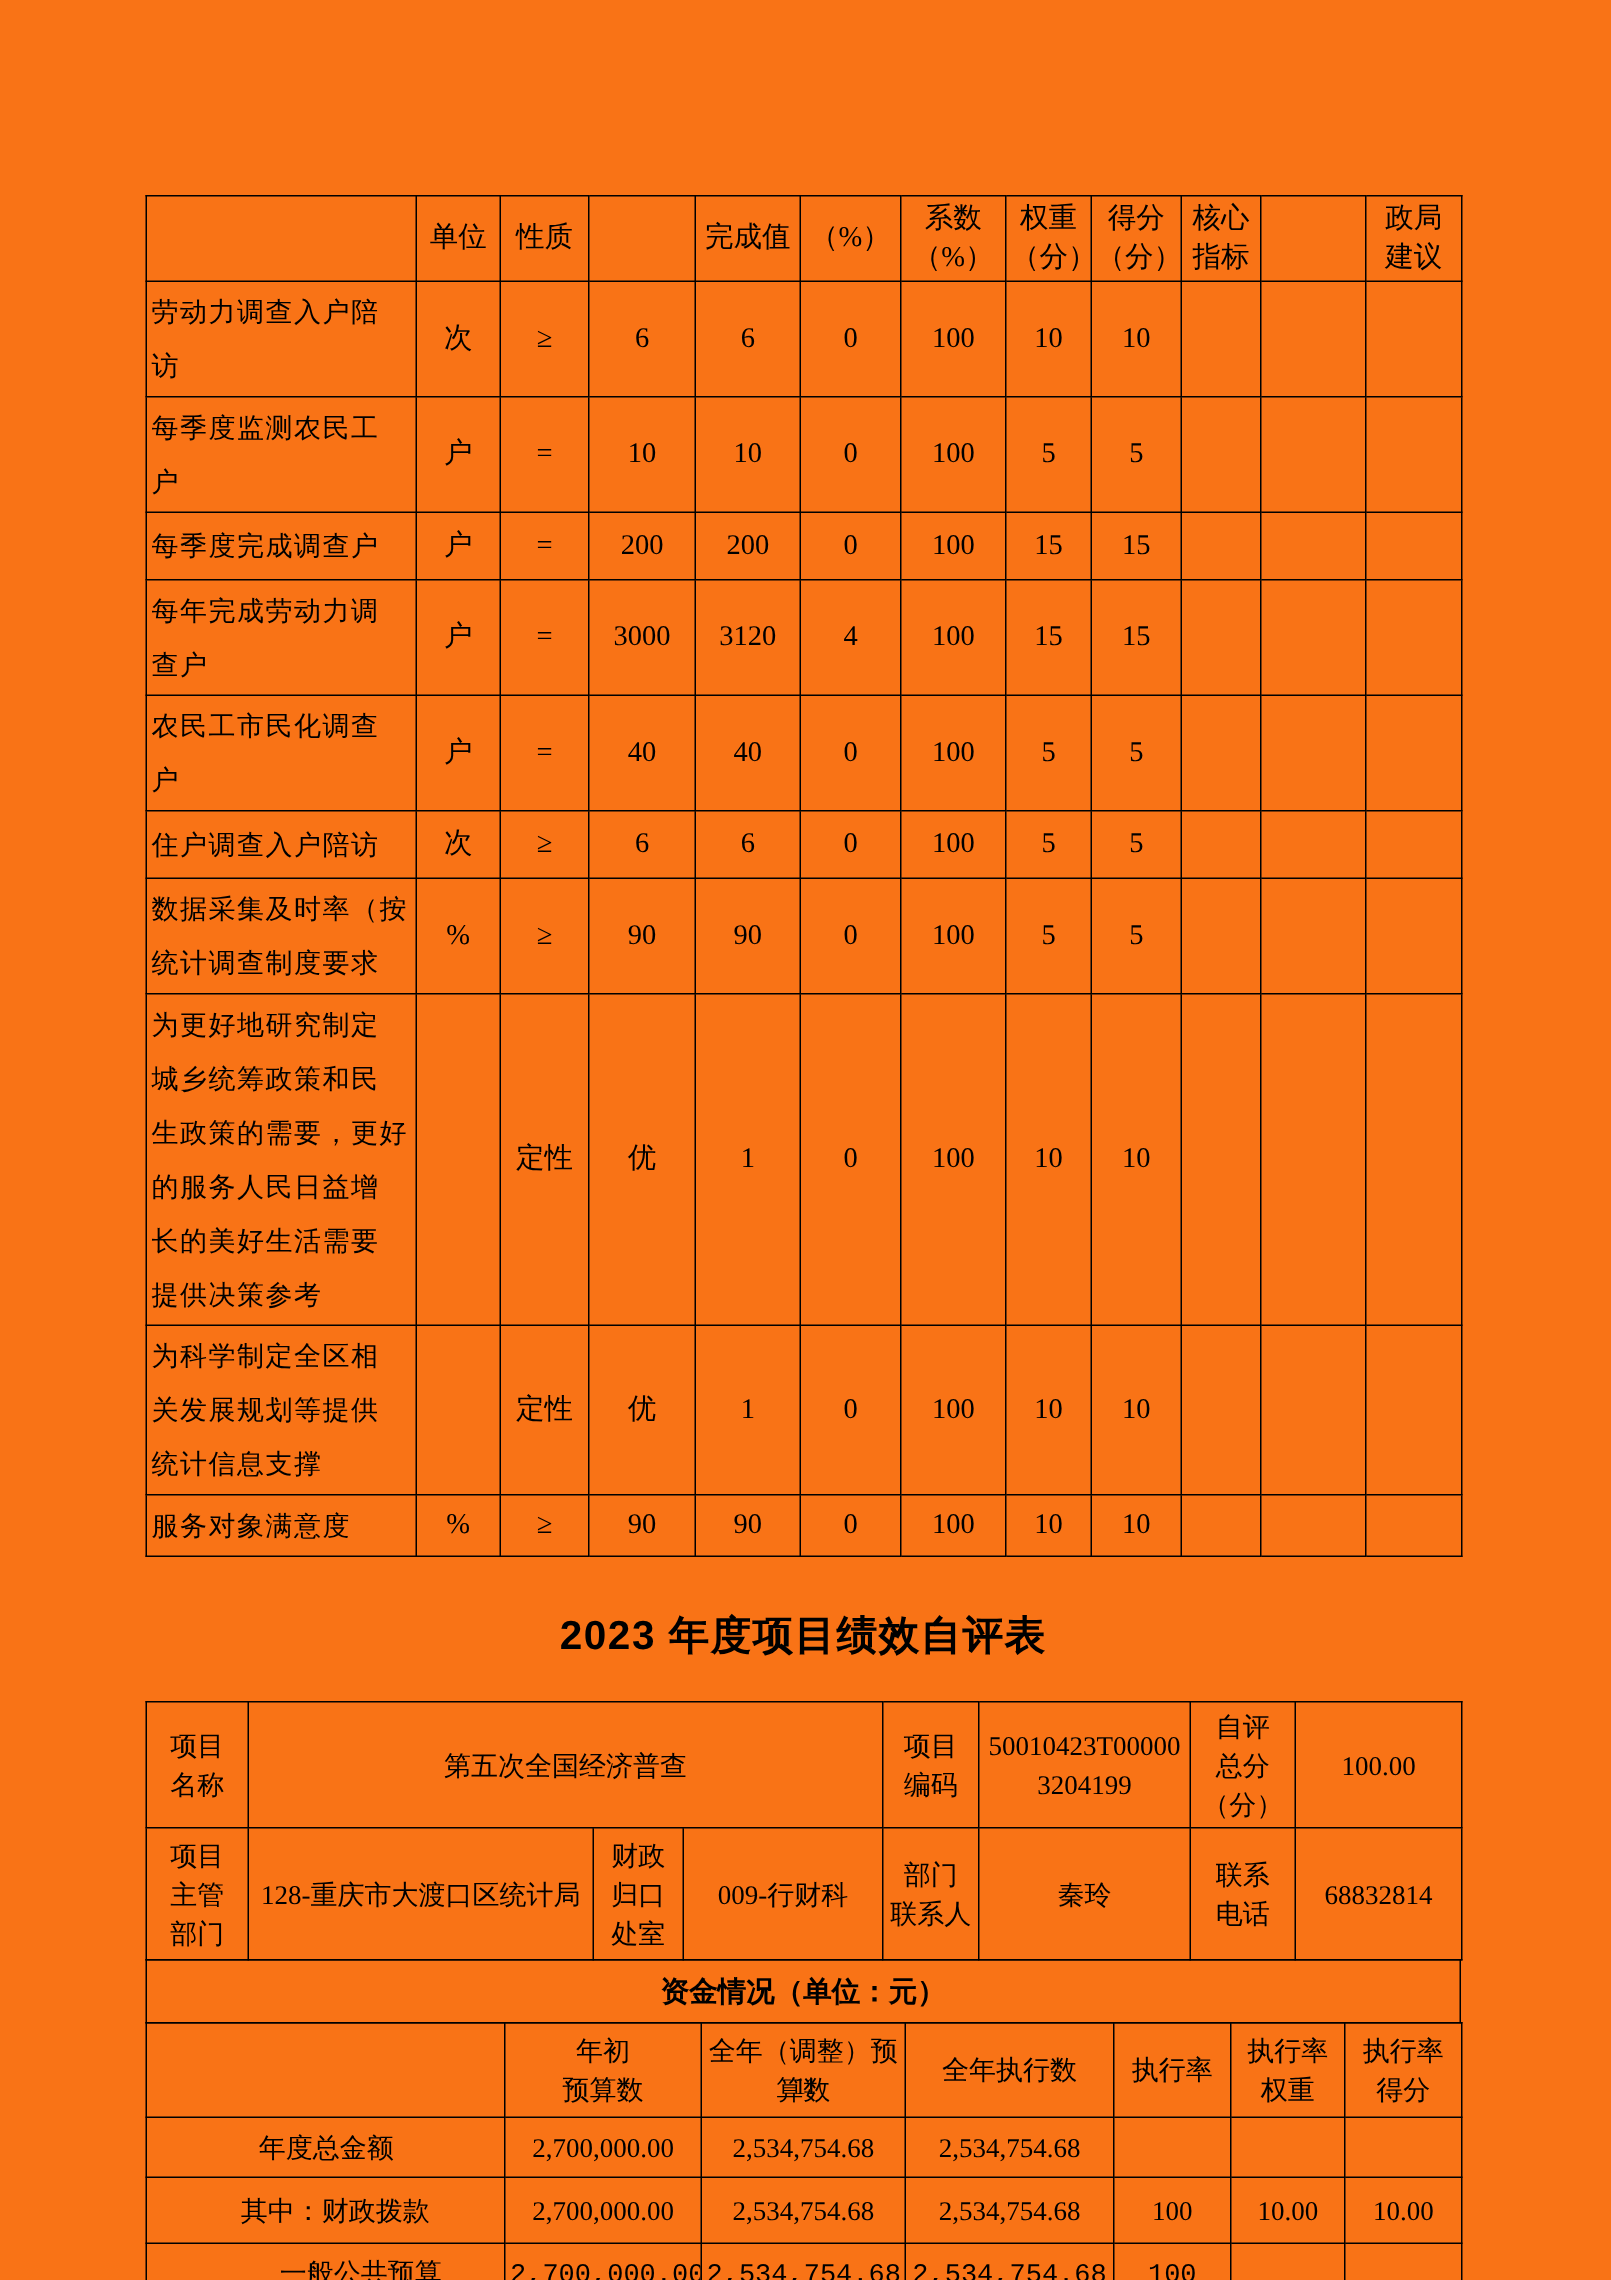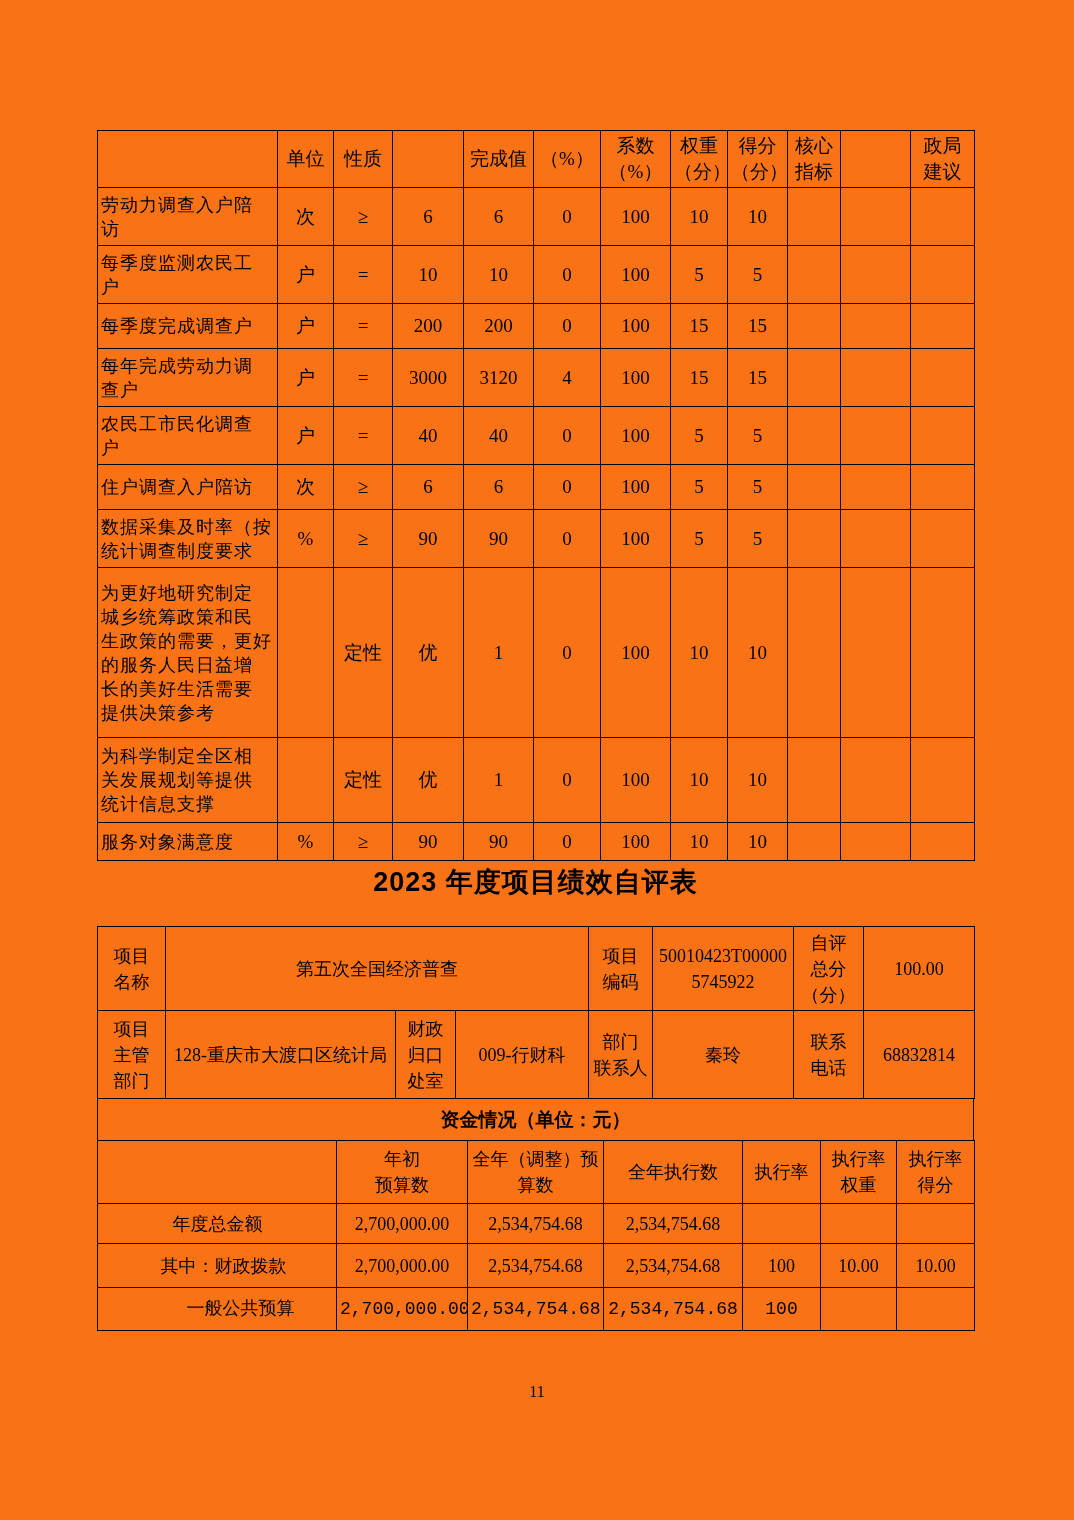--- a/index.html
+++ b/index.html
@@ -25,32 +25,33 @@
     white-space: pre-line;
     padding: 2px 3px;
     overflow: hidden;
   }
 
   
   .t1 .name {
     text-align: left;
     font-size: 18px;
     letter-spacing: 1px;
-    line-height: 24px;
+    line-height: 36px;
     padding: 2px 3px;
   }
   .t1 tr.hh  td, .t1 tr.hh  th { height: 57px; line-height: 26px; }
   .t1 tr.ha  td { height: 58px; }
   .t1 tr.hb  td { height: 45px; }
   .t1 tr.hc  td { height: 170px; }
   .t1 tr.hd  td { height: 85px; }
   .t1 tr.he  td { height: 38px; }
 
   
   .doc-title {
+    margin-top: 31px;
     height: 42px;
     line-height: 42px;
     text-align: center;
     font-family: "Liberation Sans", "DejaVu Sans", sans-serif;
     font-weight: 700;
     font-size: 27px;
     letter-spacing: 1px;
   }
 
   
@@ -300,21 +301,21 @@
             <col style="width:111px">
         </colgroup>
         <tbody>
             <tr class="rowA">
           <td>项目
 名称</td>
           <td colspan="3">第五次全国经济普查</td>
           <td>项目
 编码</td>
           <td>50010423T00000
-5745922</td>
+3204199</td>
           <td>自评
 总分
 （分）</td>
           <td>100.00</td>
         </tr>
         <tr class="rowB">
           <td>项目
 主管
 部门</td>
           <td>128-重庆市大渡口区统计局</td>

